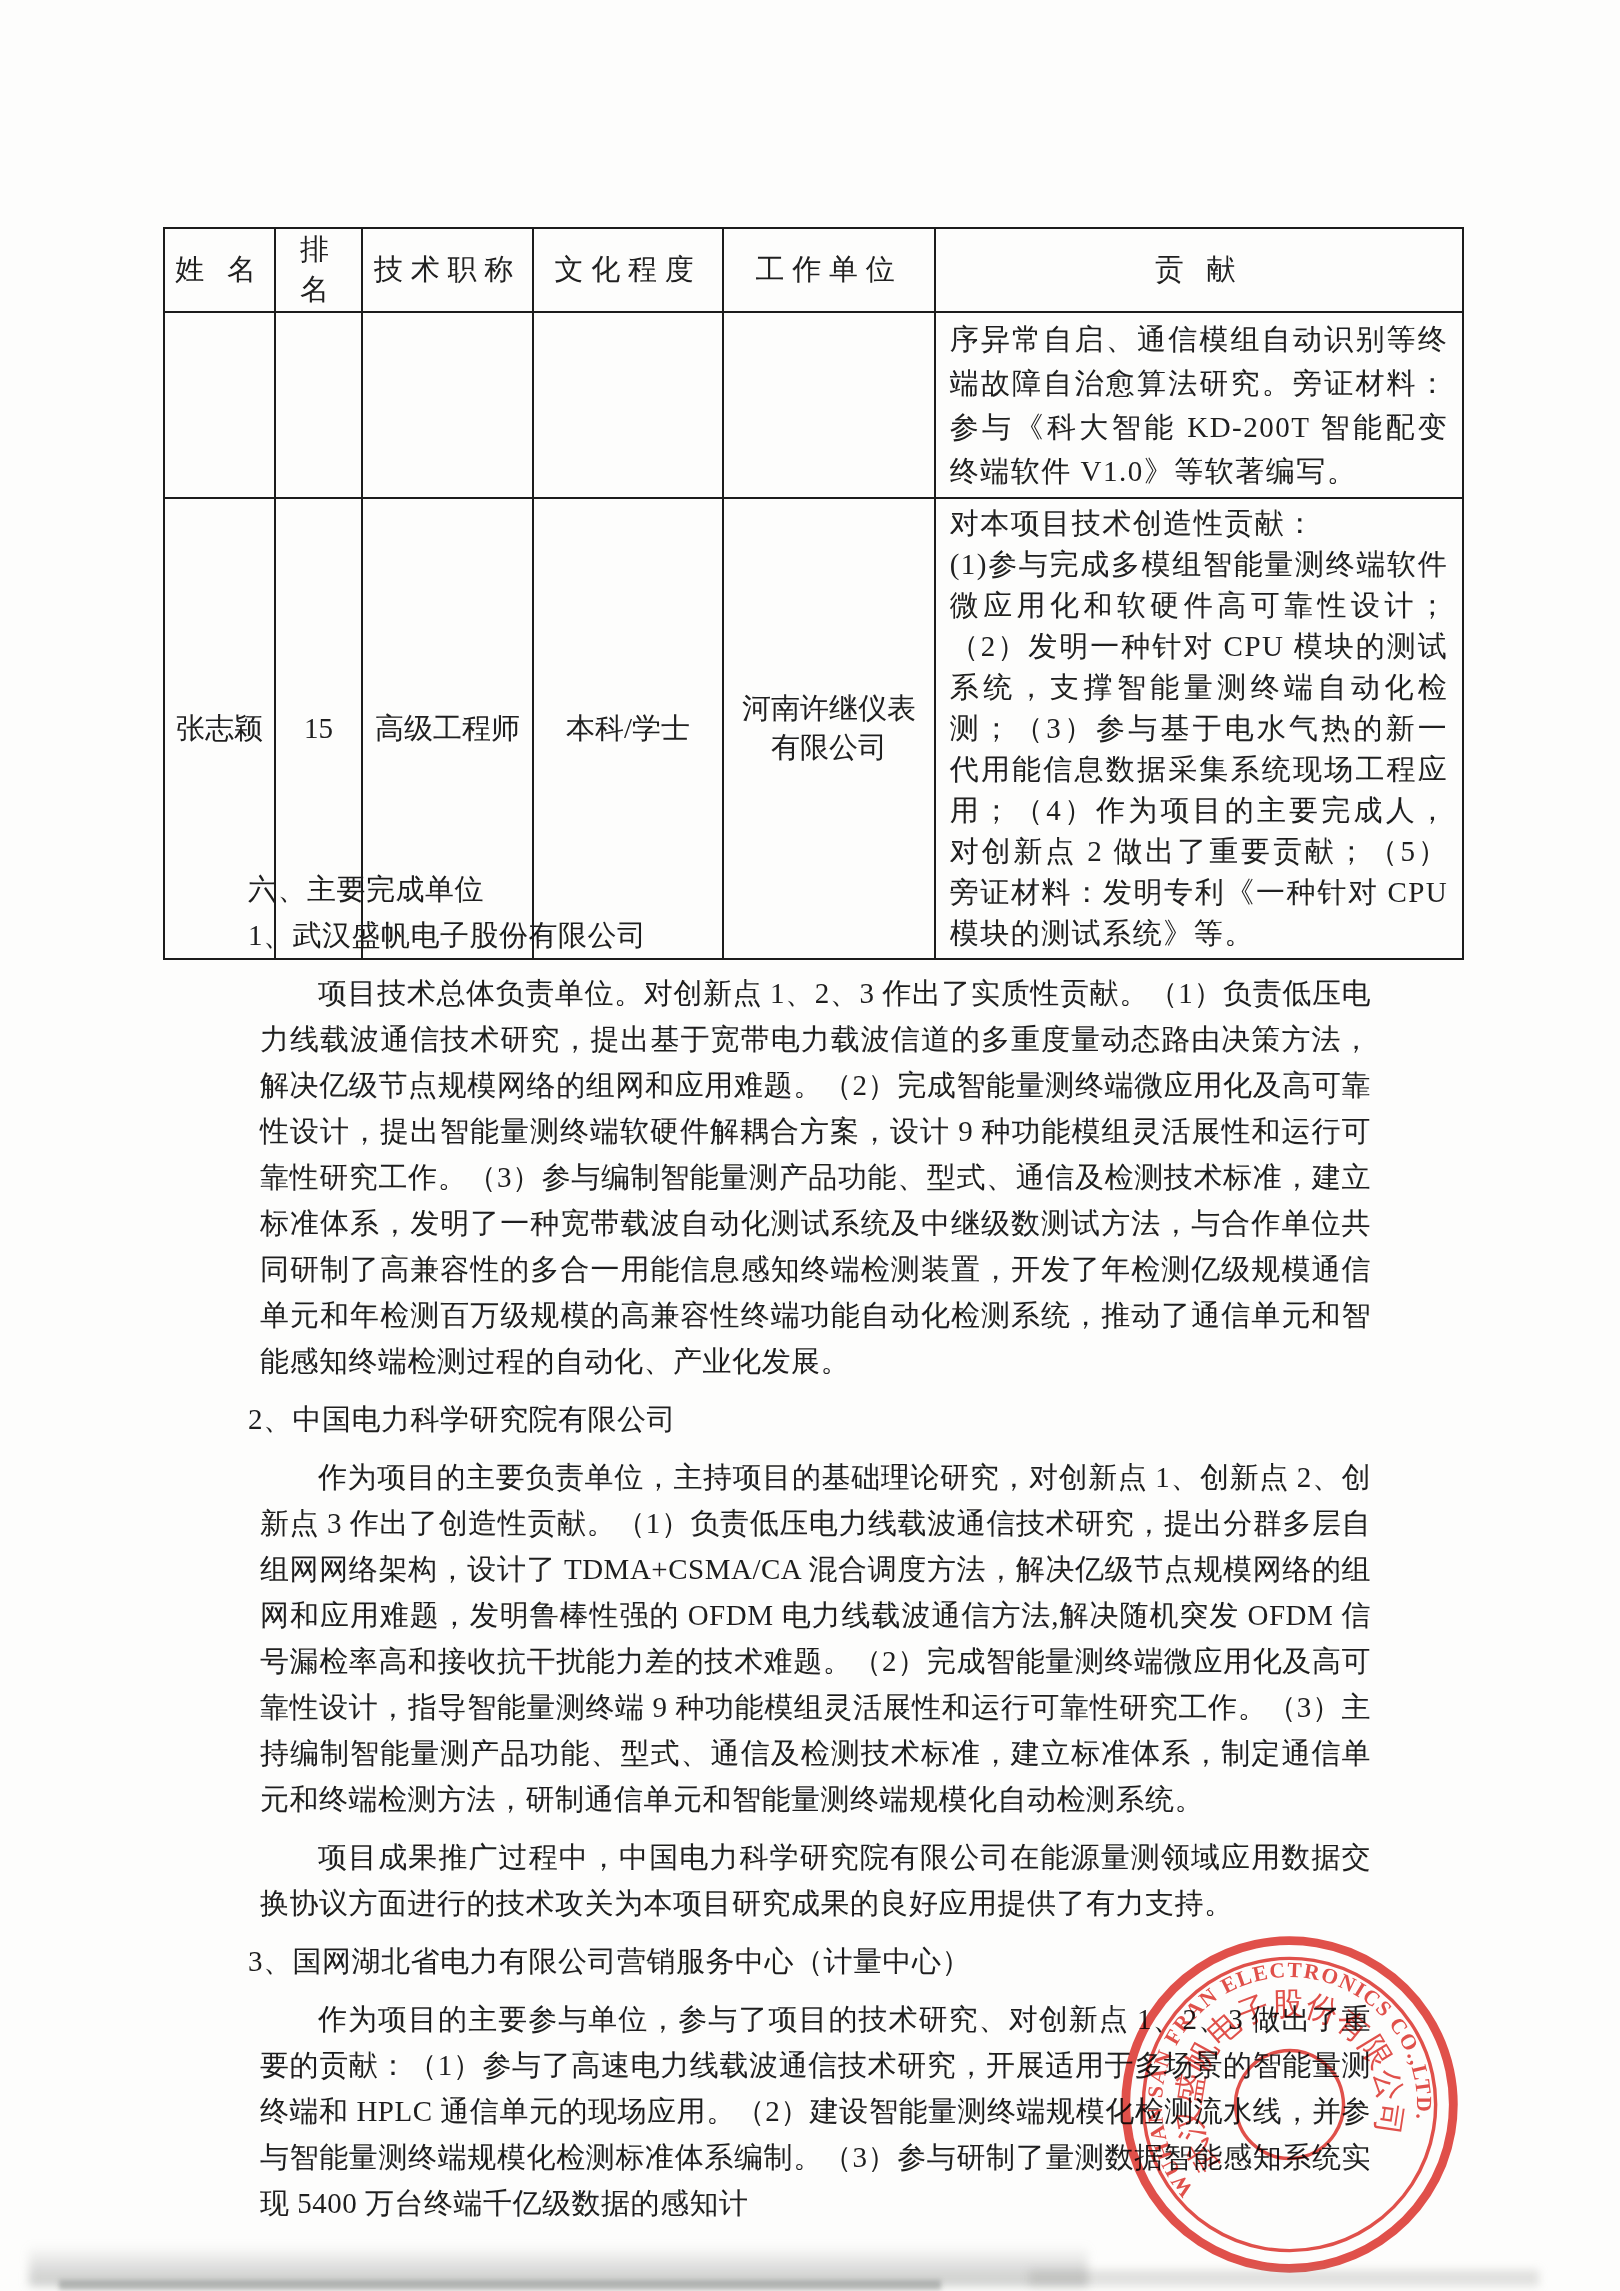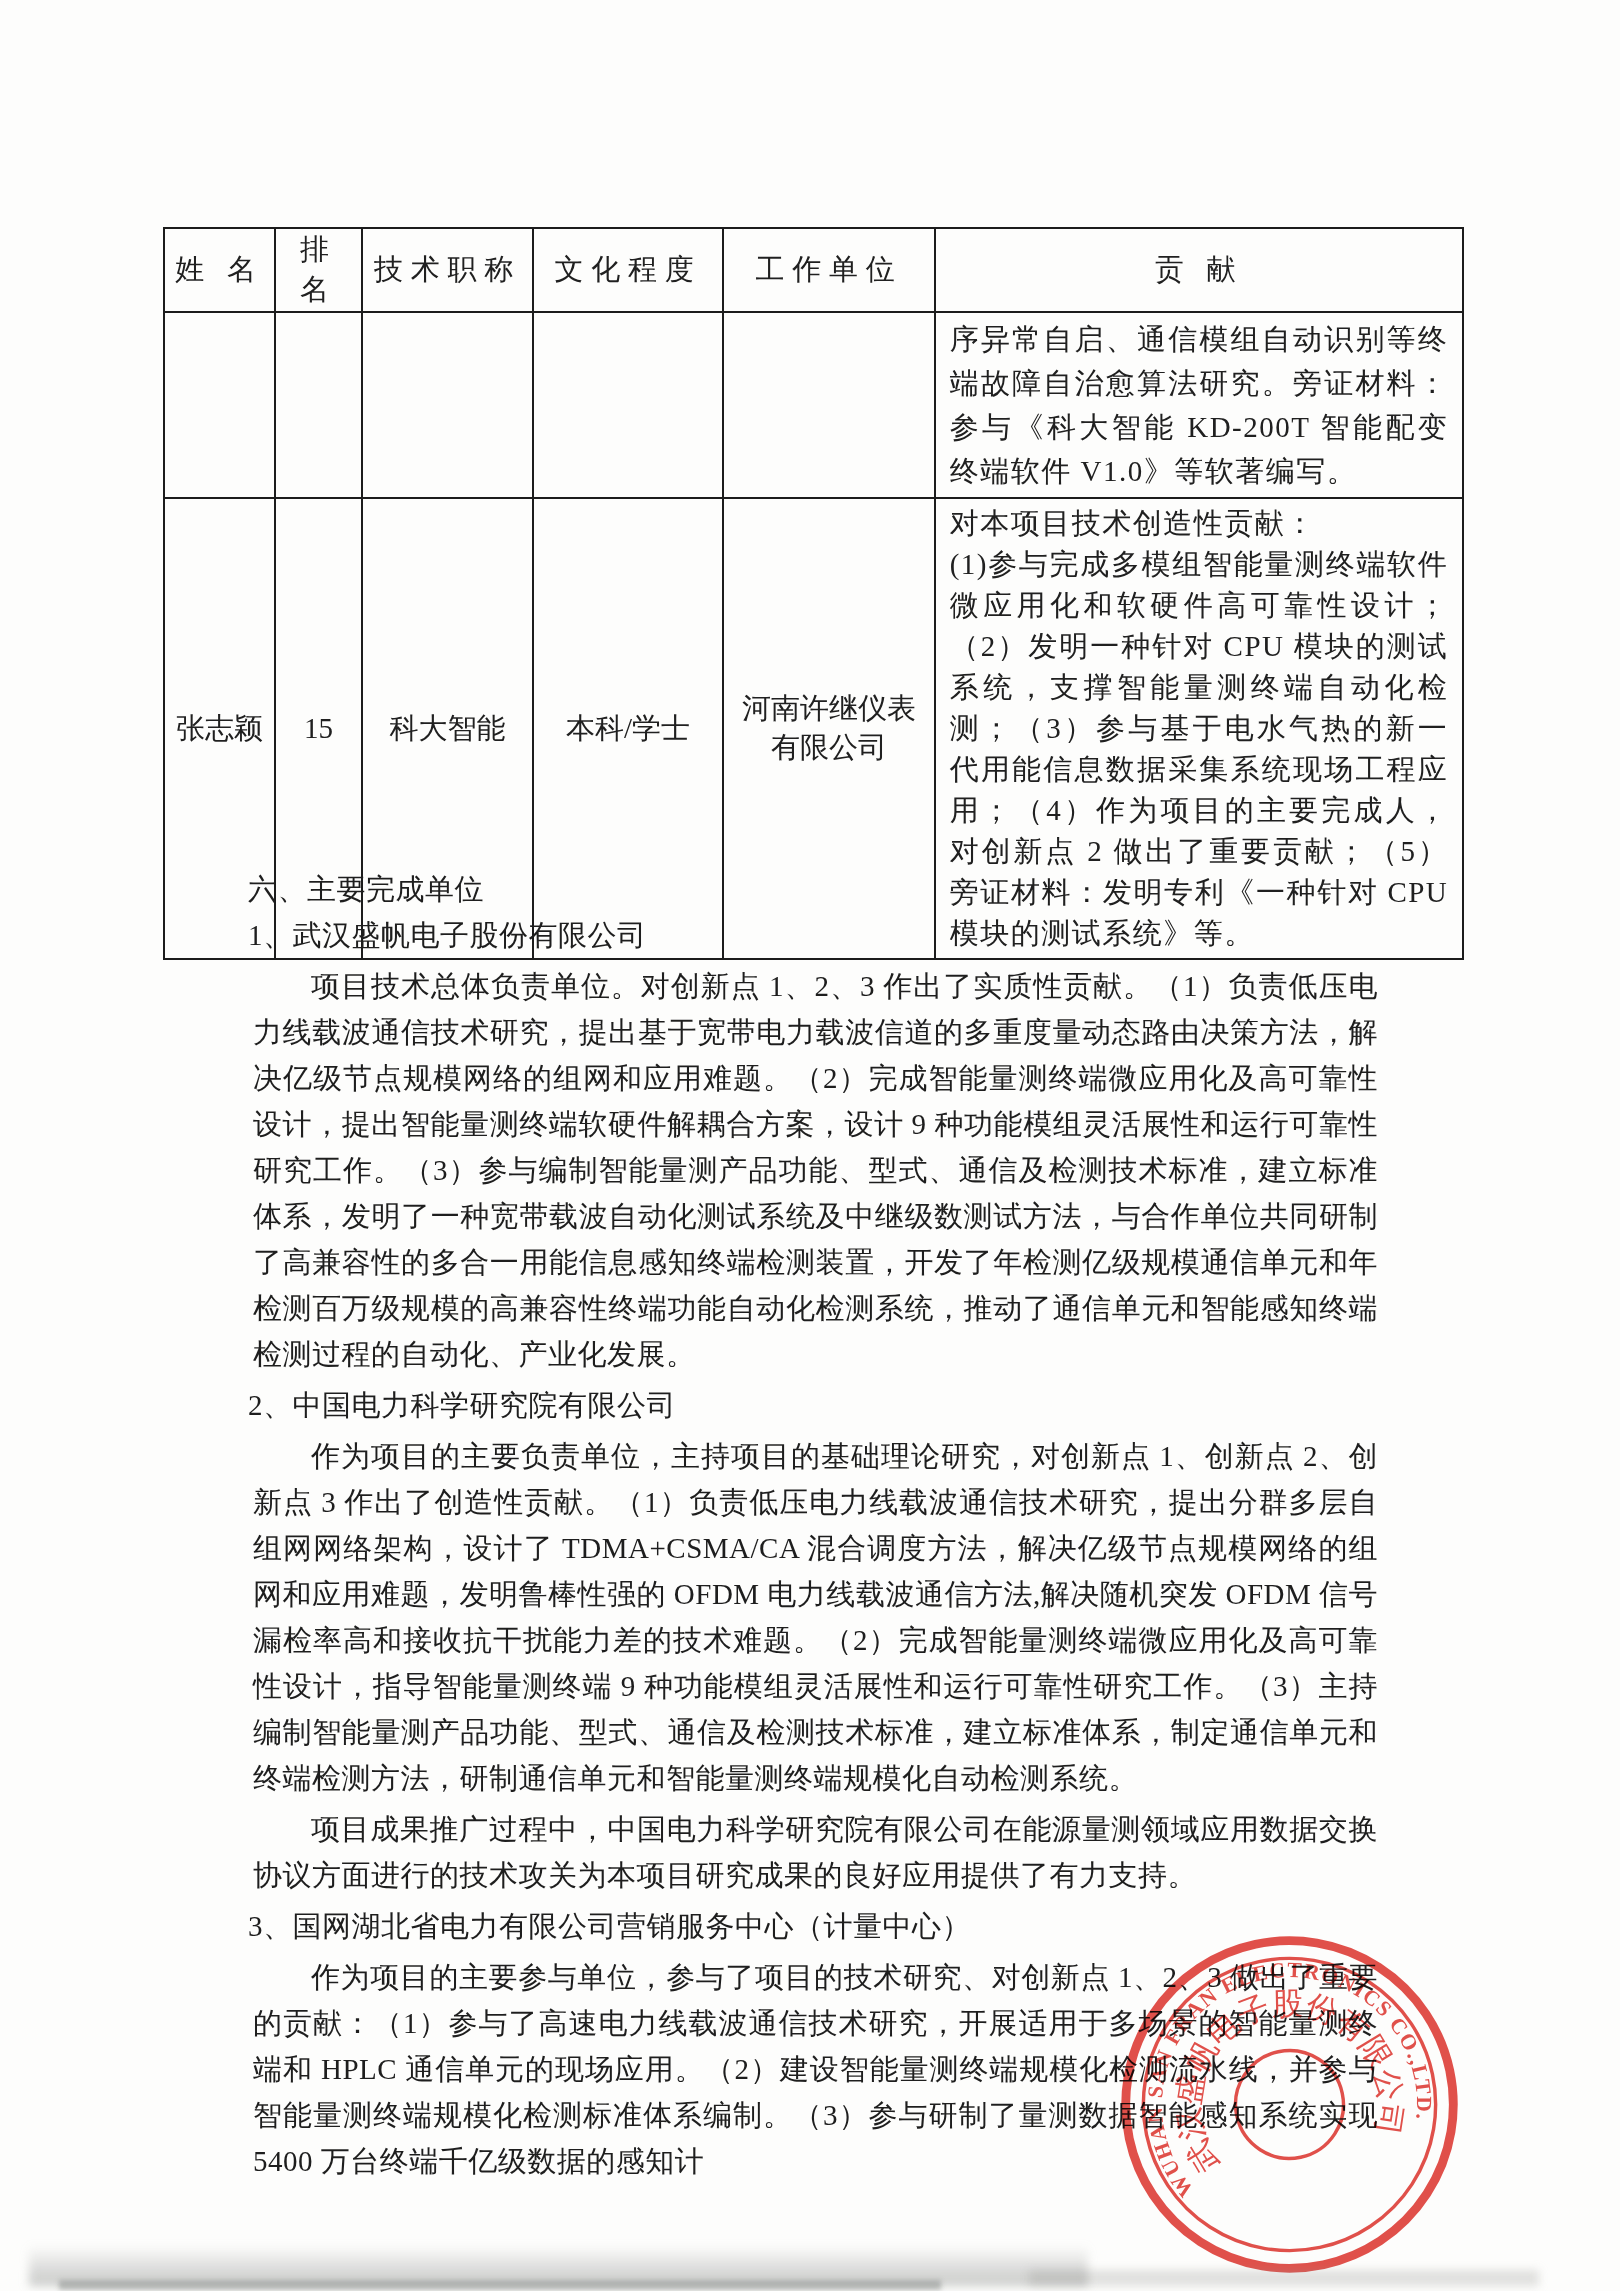--- a/index.html
+++ b/index.html
@@ -29,21 +29,21 @@
   .preline{white-space:pre-line;margin-left:8px;}
   tr.r1{height:174px;}
   tr.r2{height:408px;}
   
   .bodytext{
     position:absolute;left:248px;top:866px;width:1135px;
     font-size:29px;line-height:46px;letter-spacing:0.5px;
     text-align:justify;text-justify:inter-character;color:#1e1e1e;
   }
   .bodytext .uheading{text-align:left;}
-  .bodytext p{margin:5px;text-indent:2em;}
+  .bodytext p{margin:12px;text-indent:2em;}
   
   .stamp{
     position:absolute;left:1111px;top:1926px;width:357px;height:357px;
     mix-blend-mode:multiply;opacity:.88;pointer-events:none;
   }
   
   .smudge1{
     position:absolute;left:29px;top:2245px;width:1059px;height:41px;
     background:linear-gradient(180deg,rgba(160,160,158,0) 0%,rgba(150,152,150,.38) 70%,rgba(140,142,140,.45) 100%);
     filter:blur(4.9px);
@@ -84,21 +84,21 @@
       <td class="cinfo"></td>
       <td class="cinfo"></td>
       <td class="cinfo"></td>
       <td class="cinfo"></td>
       <td class="cinfo"></td>
       <td class="contrib">序异常自启、通信模组自动识别等终端故障自治愈算法研究。旁证材料：参与《科大智能 KD-200T 智能配变终端软件 V1.0》等软著编写。</td>
     </tr>
     <tr class="r2">
       <td class="cinfo">张志颖</td>
       <td class="cinfo">15</td>
-      <td class="cinfo">科大智能</td>
+      <td class="cinfo">高级工程师</td>
       <td class="cinfo">本科/学士</td>
       <td class="cinfo">河南许继仪表有限公司</td>
       <td class="contrib preline">对本项目技术创造性贡献：
 (1)参与完成多模组智能量测终端软件微应用化和软硬件高可靠性设计；（2）发明一种针对 CPU 模块的测试系统，支撑智能量测终端自动化检测；（3）参与基于电水气热的新一代用能信息数据采集系统现场工程应用；（4）作为项目的主要完成人，对创新点 2 做出了重要贡献；（5）旁证材料：发明专利《一种针对 CPU 模块的测试系统》等。</td>
     </tr>
   </tbody>
     </table>
 
   <div class="bodytext">
     <div class="uheading">六、主要完成单位</div>

